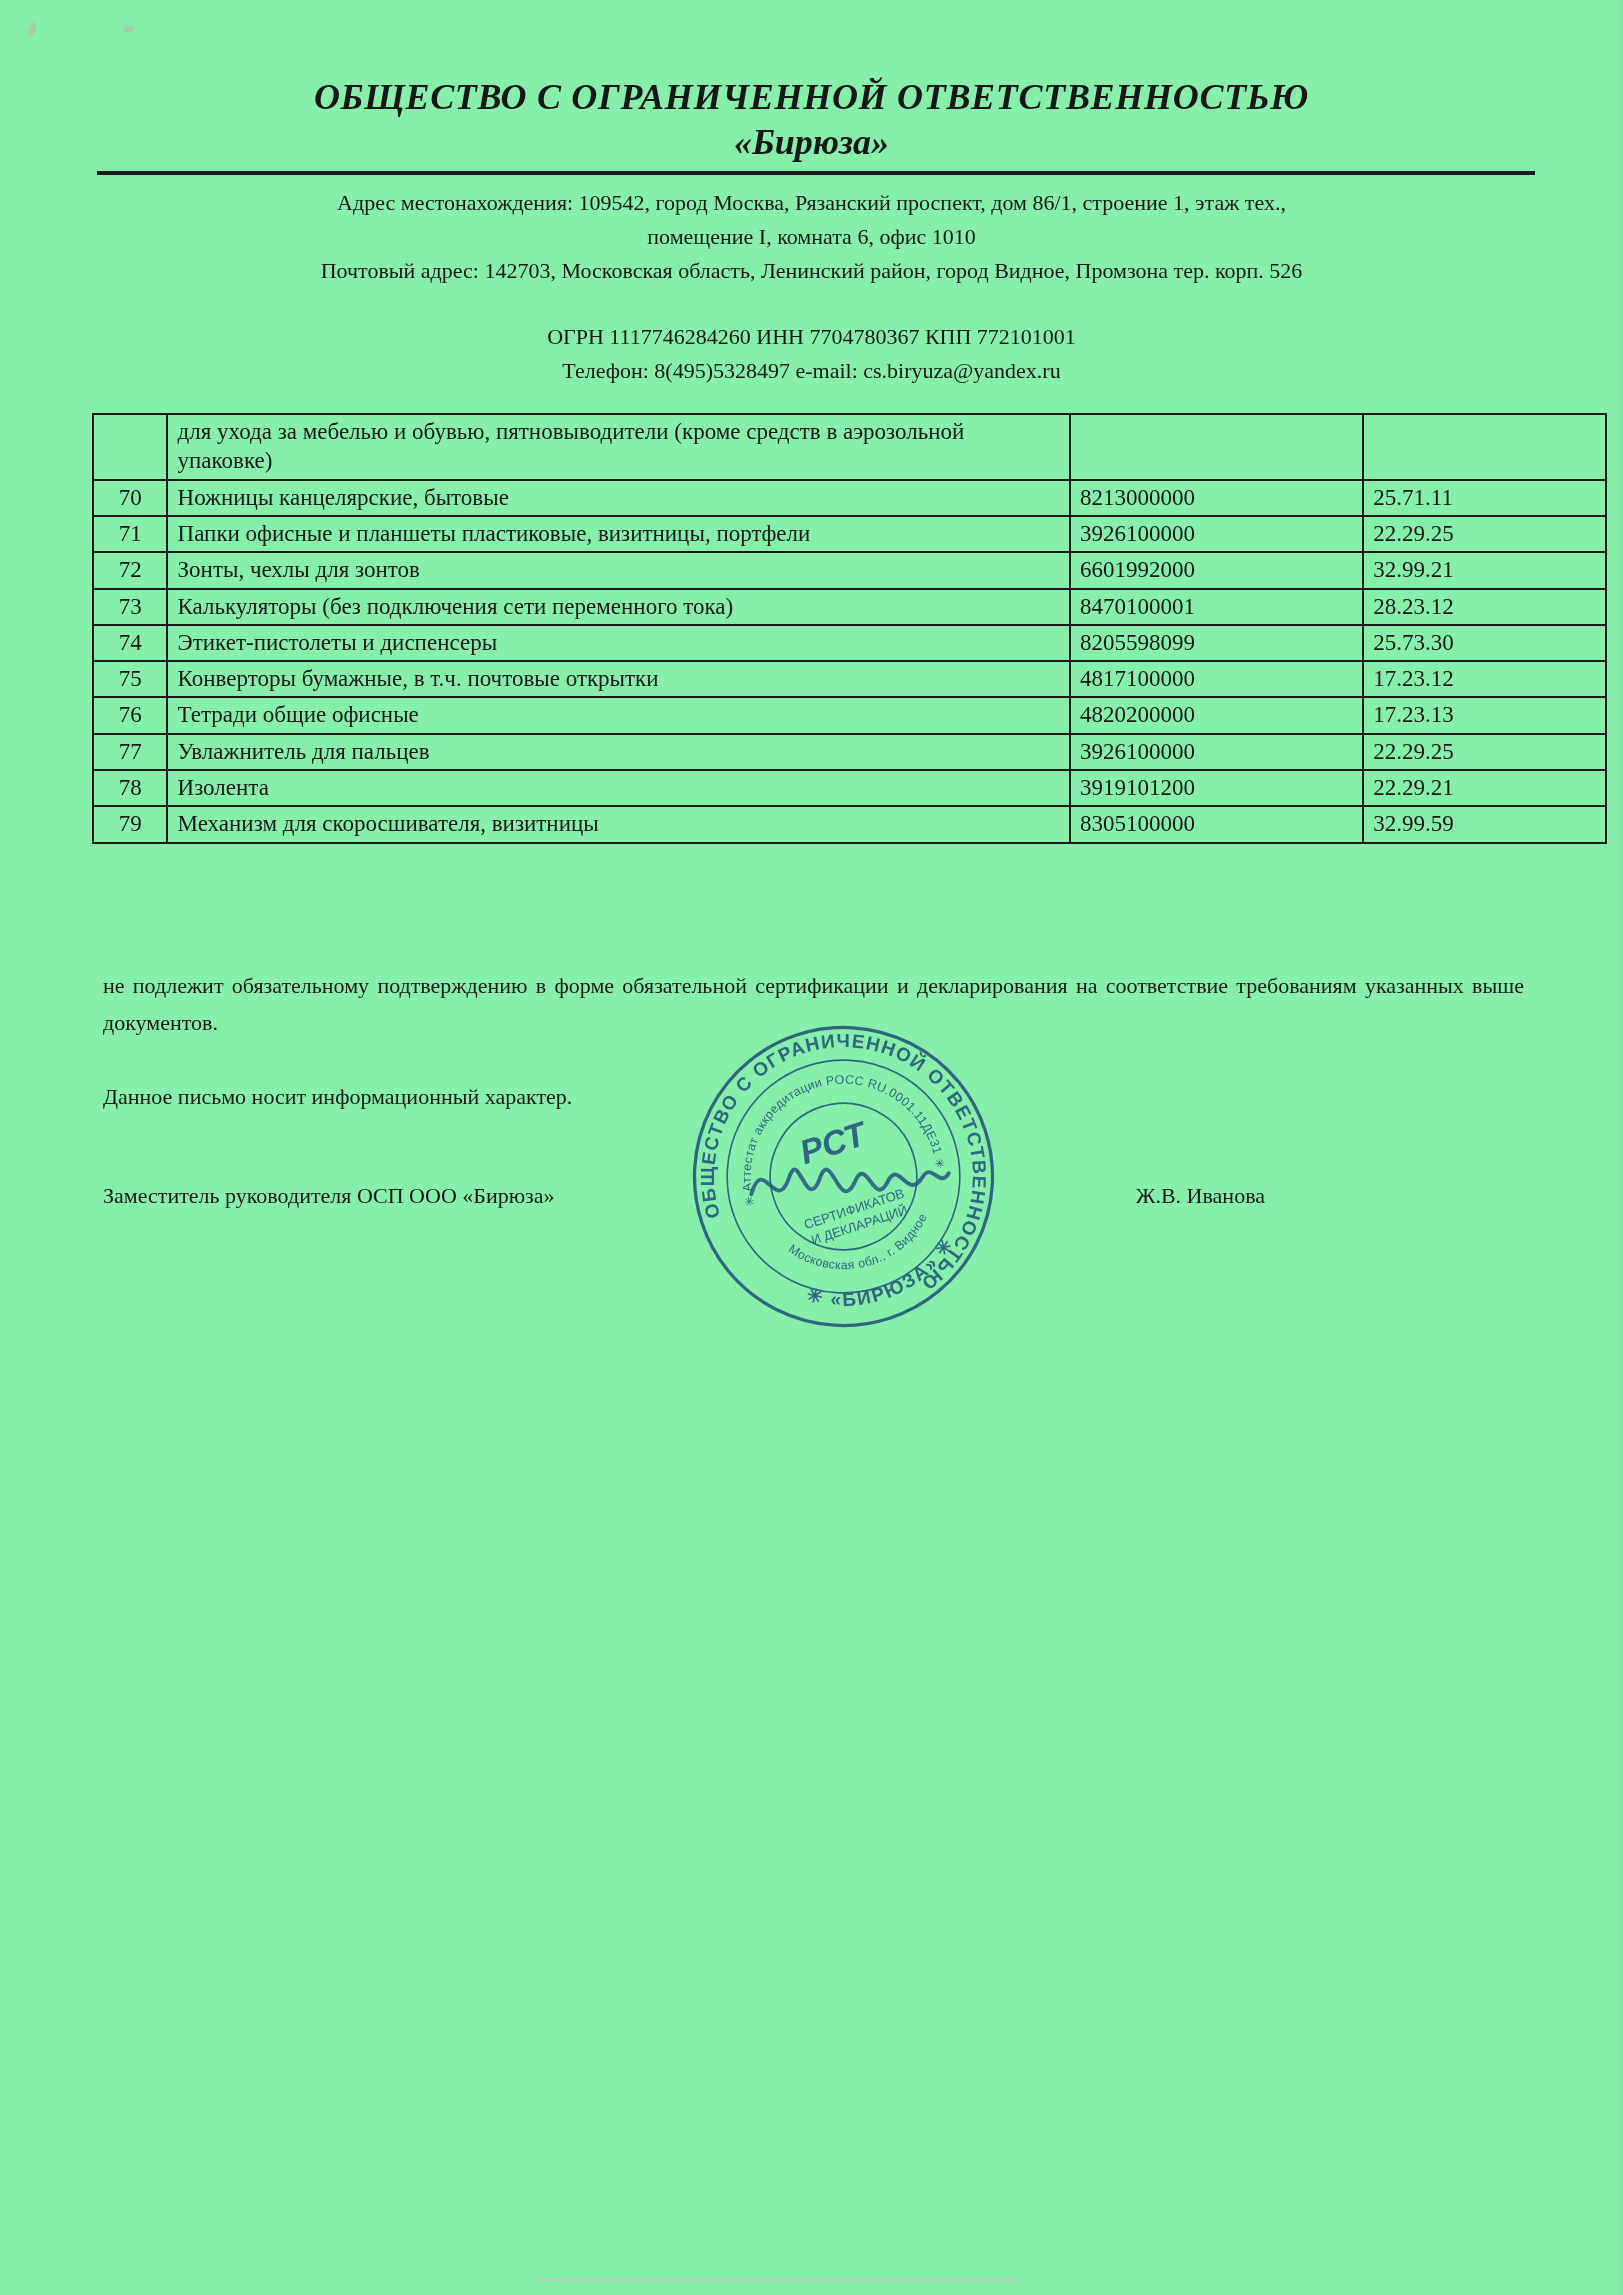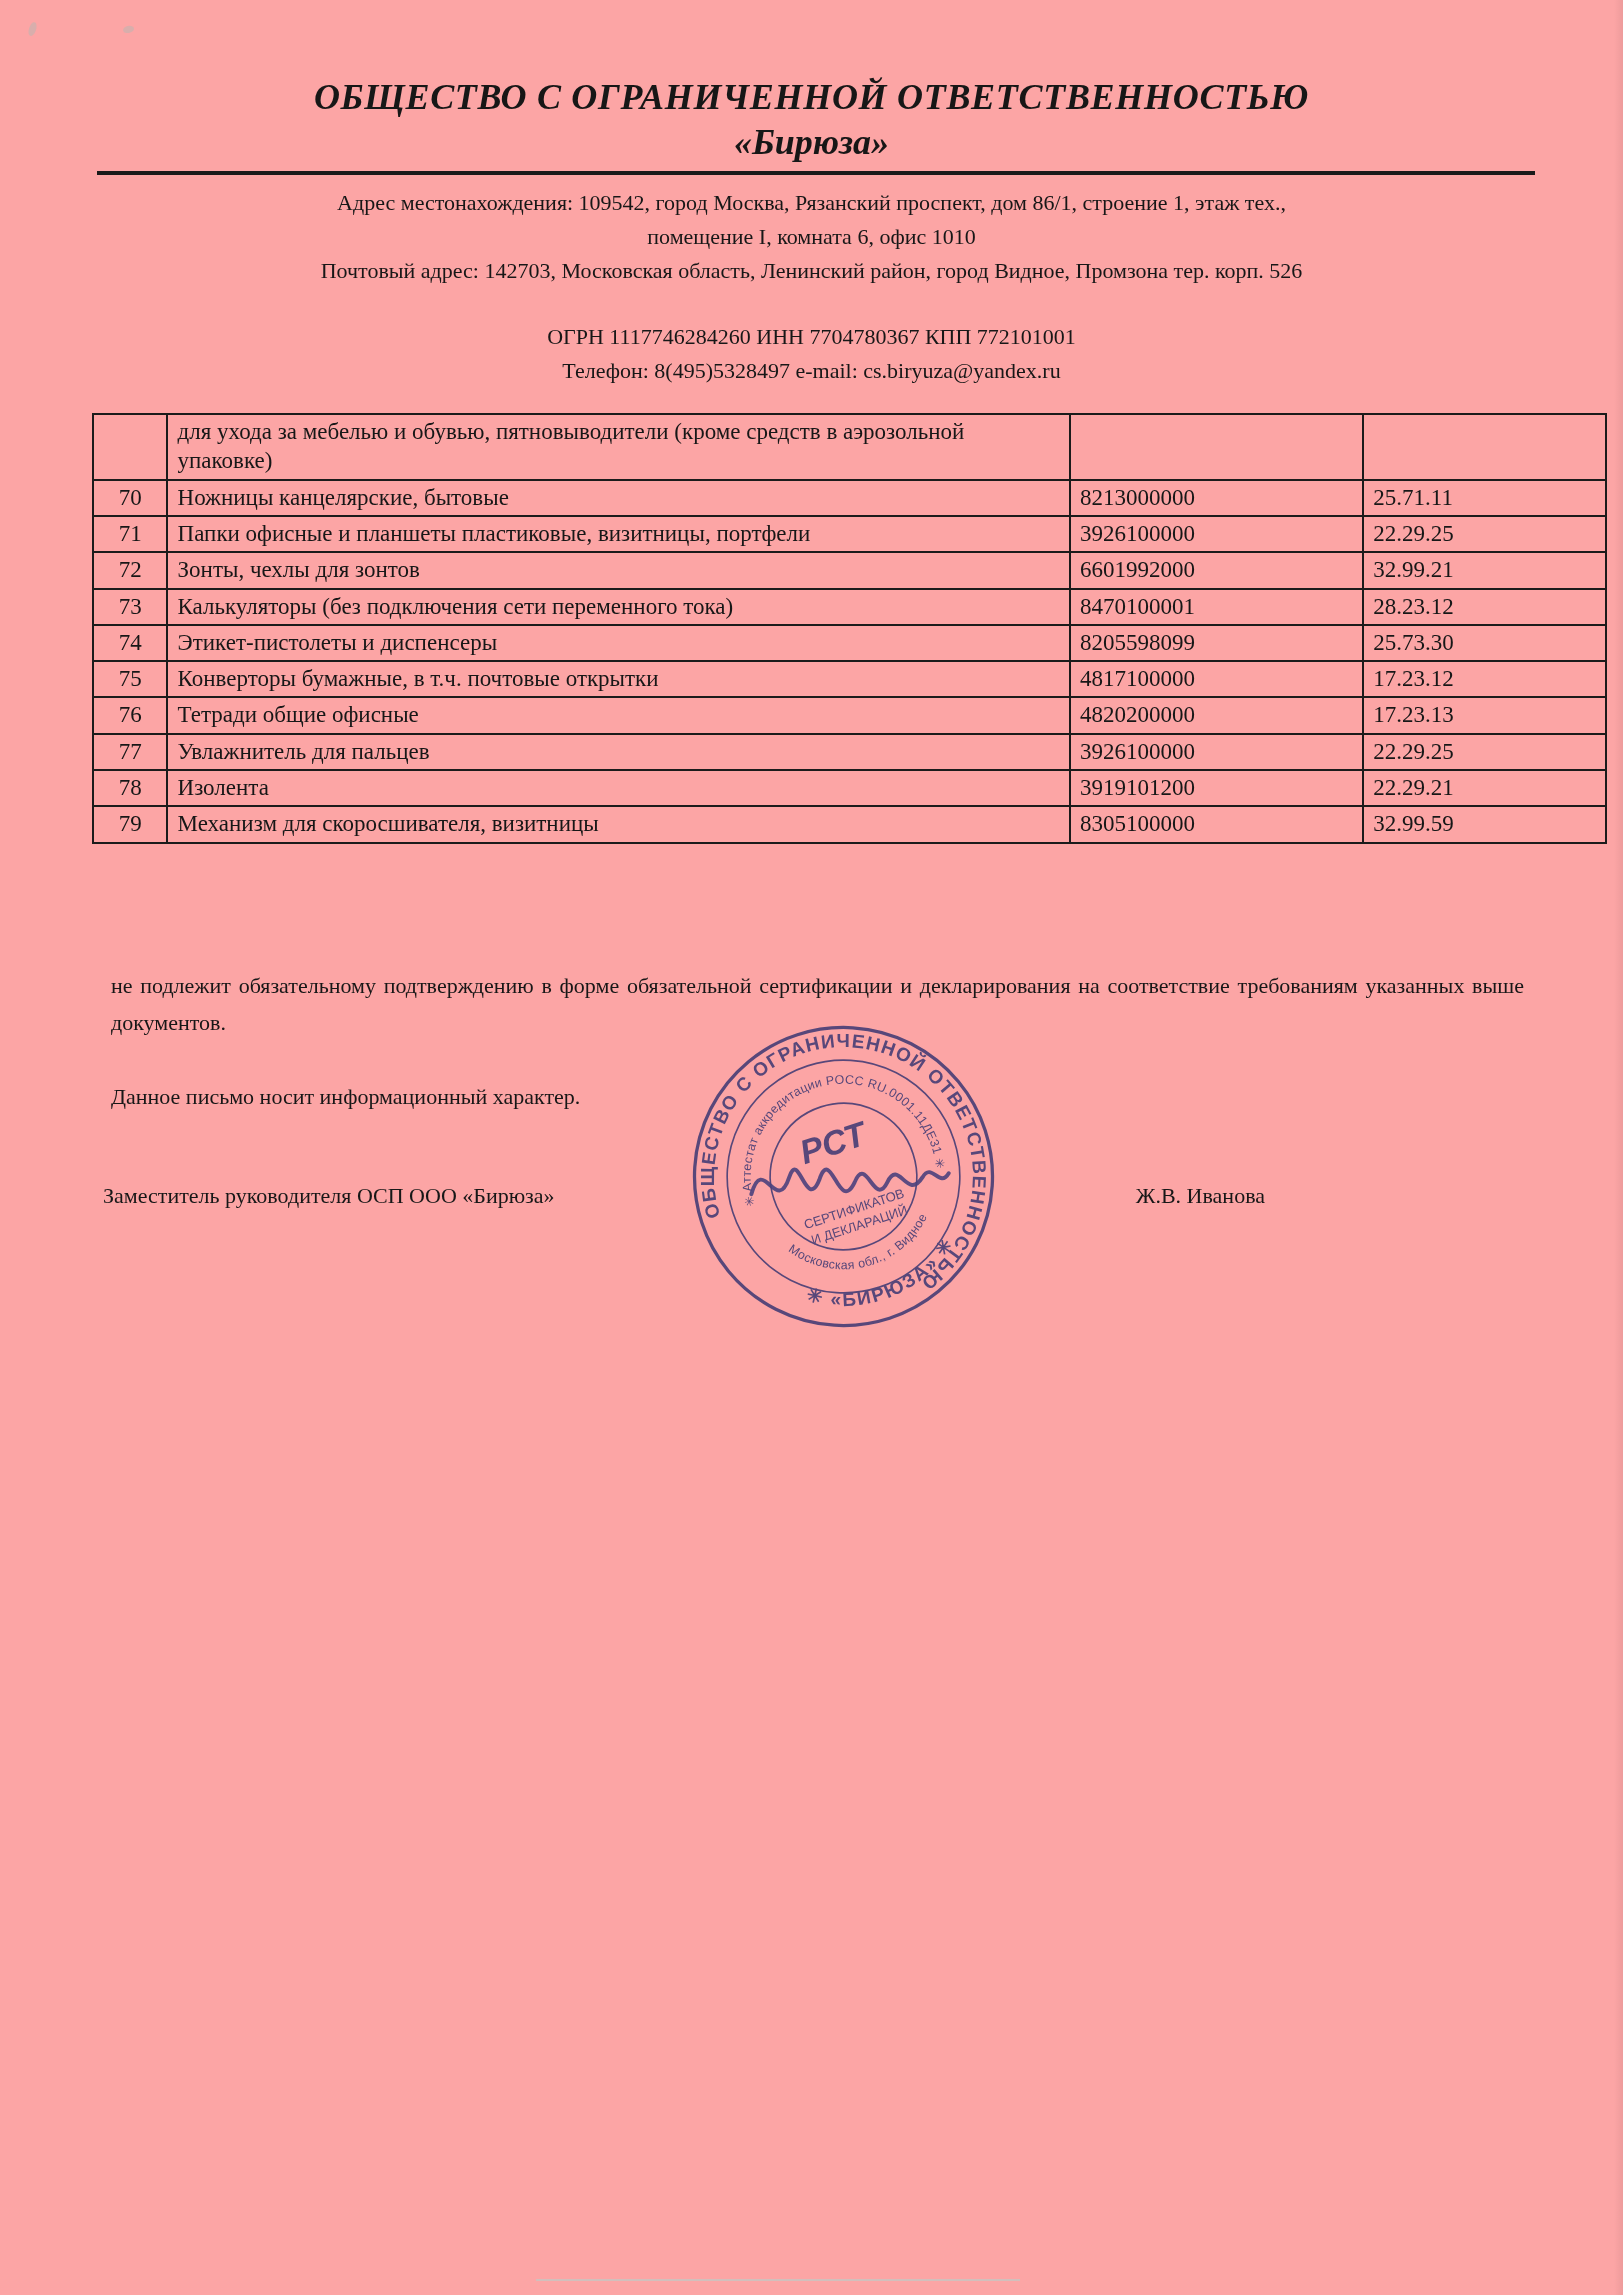--- a/index.html
+++ b/index.html
@@ -1,19 +1,19 @@
 <!DOCTYPE html>
 <html style="font-size:10.5px"><head>
 <meta charset="utf-8">
 <style>
   html,body{margin:0;padding:0;background:#e9e8e4;}
   .page{
     position:relative;
     width:1623px;height:2295px;
-    background:#fca5a5;
+    background:#86efac;
     font-family:"Liberation Serif",serif;
     color:#171717;
     overflow:hidden;
   }
   .page::after{ 
     content:"";position:absolute;top:0;right:0;width:9.2px;height:100%;
     background:linear-gradient(to left,rgba(0,0,0,.06),rgba(0,0,0,0));
     pointer-events:none;
   }
   .artifact{position:absolute;background:#b9b7b2;border-radius:50%;opacity:.55;}
@@ -62,21 +62,21 @@
   td.c-name{width:882px;}
   td.c-code{width:273px;}
   td.c-okpd{width:222px;}
 
   .bodytext{
     margin:123px 98px 0 103px;
     width:1421px;
     font-size:22px;line-height:37px;
     text-align:justify;
   }
-  .bodytext p{margin:0 0 22px 8px;}
+  .bodytext p{margin:0 0 22px 0;}
   .bodytext p.p3{margin-top:37px;text-align:left;}
 
   .sig-row{
     margin:68px 0 0 103px;
     width:1421px;
     font-size:22px;
     display:flex;justify-content:space-between;align-items:baseline;
   }
   .sig-row .sig-name{margin-right:259px;white-space:nowrap;}
 

